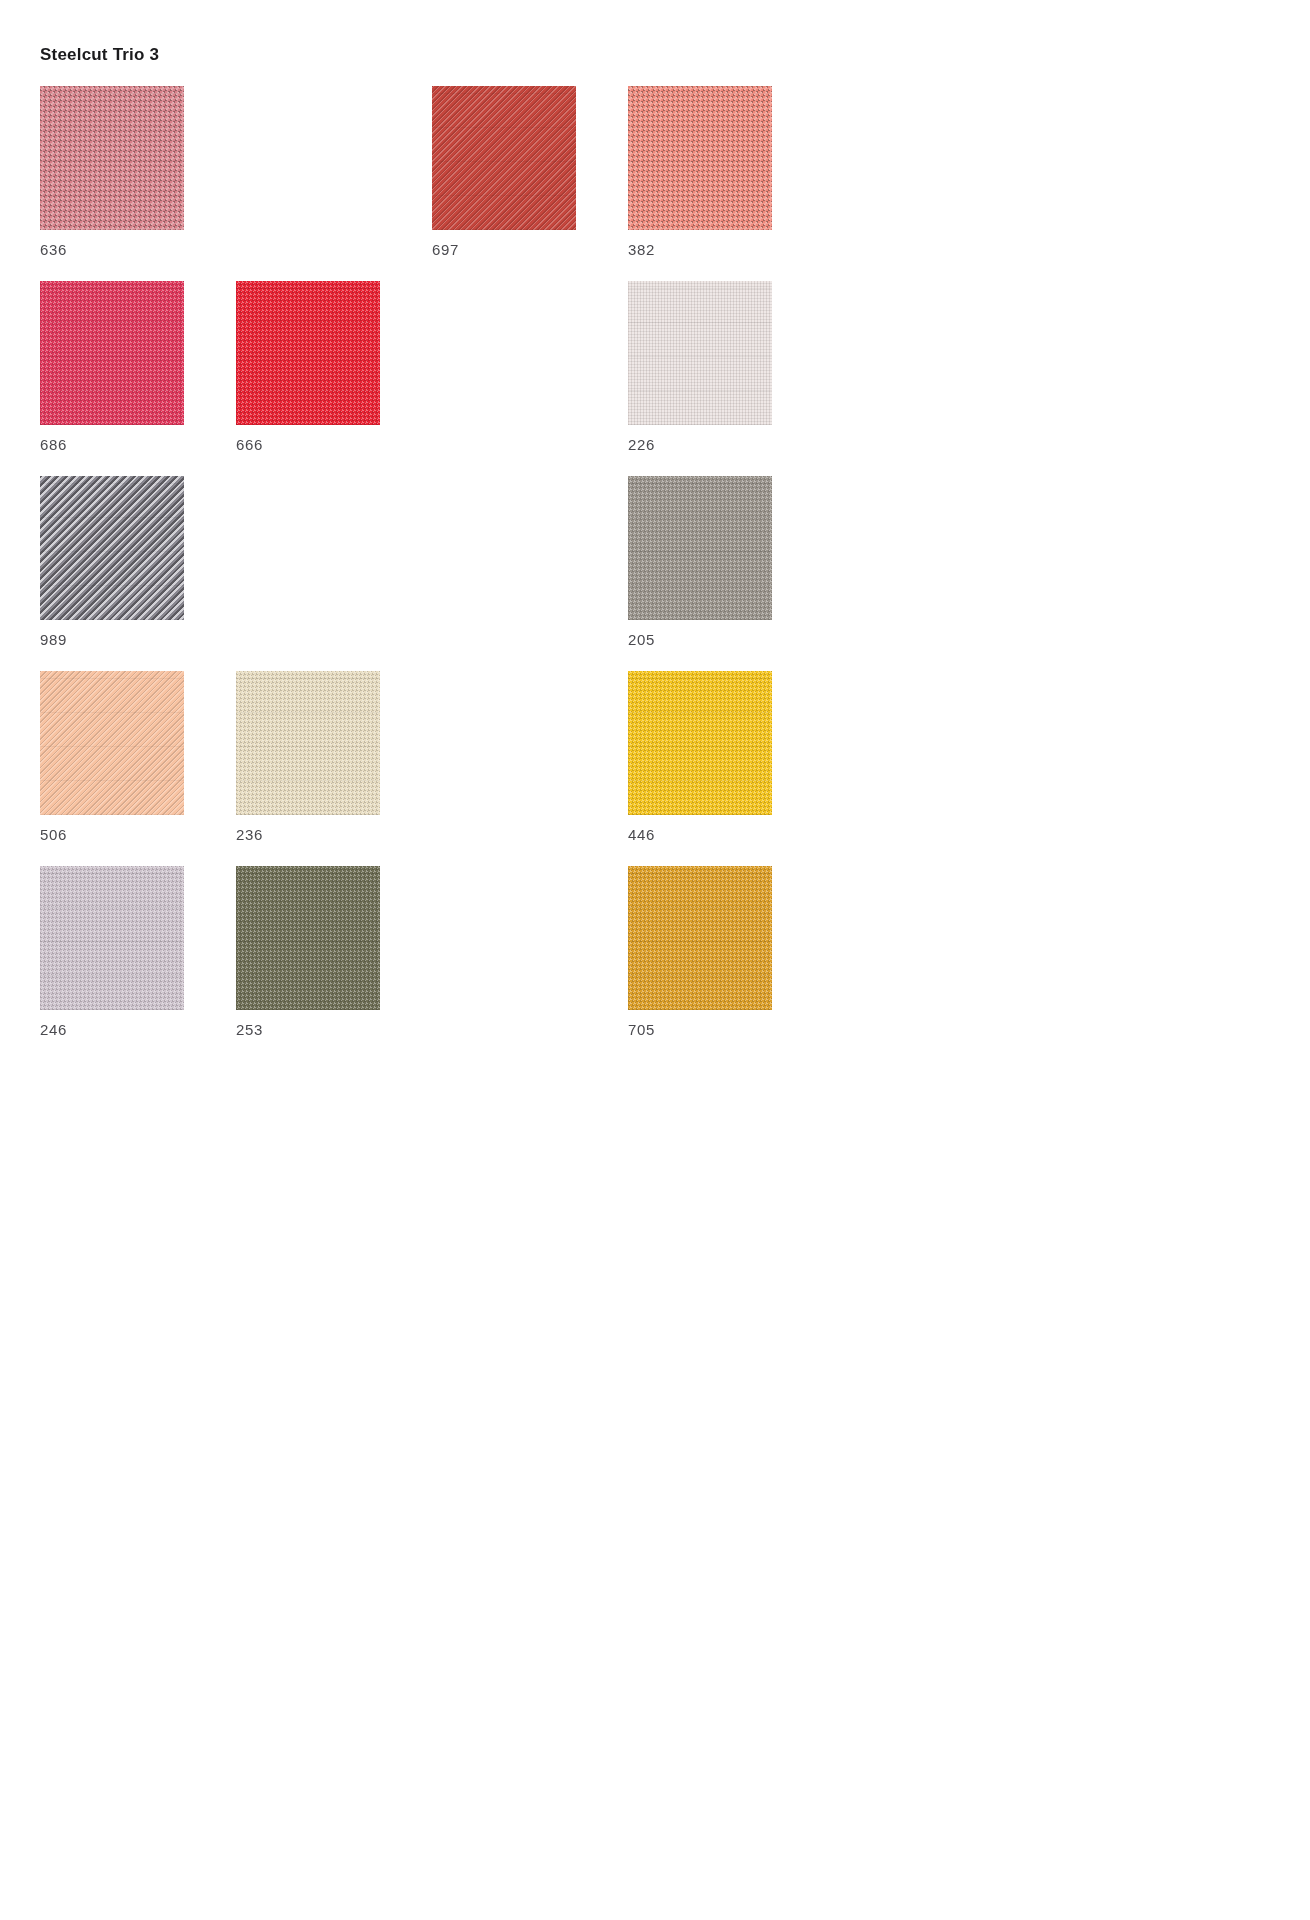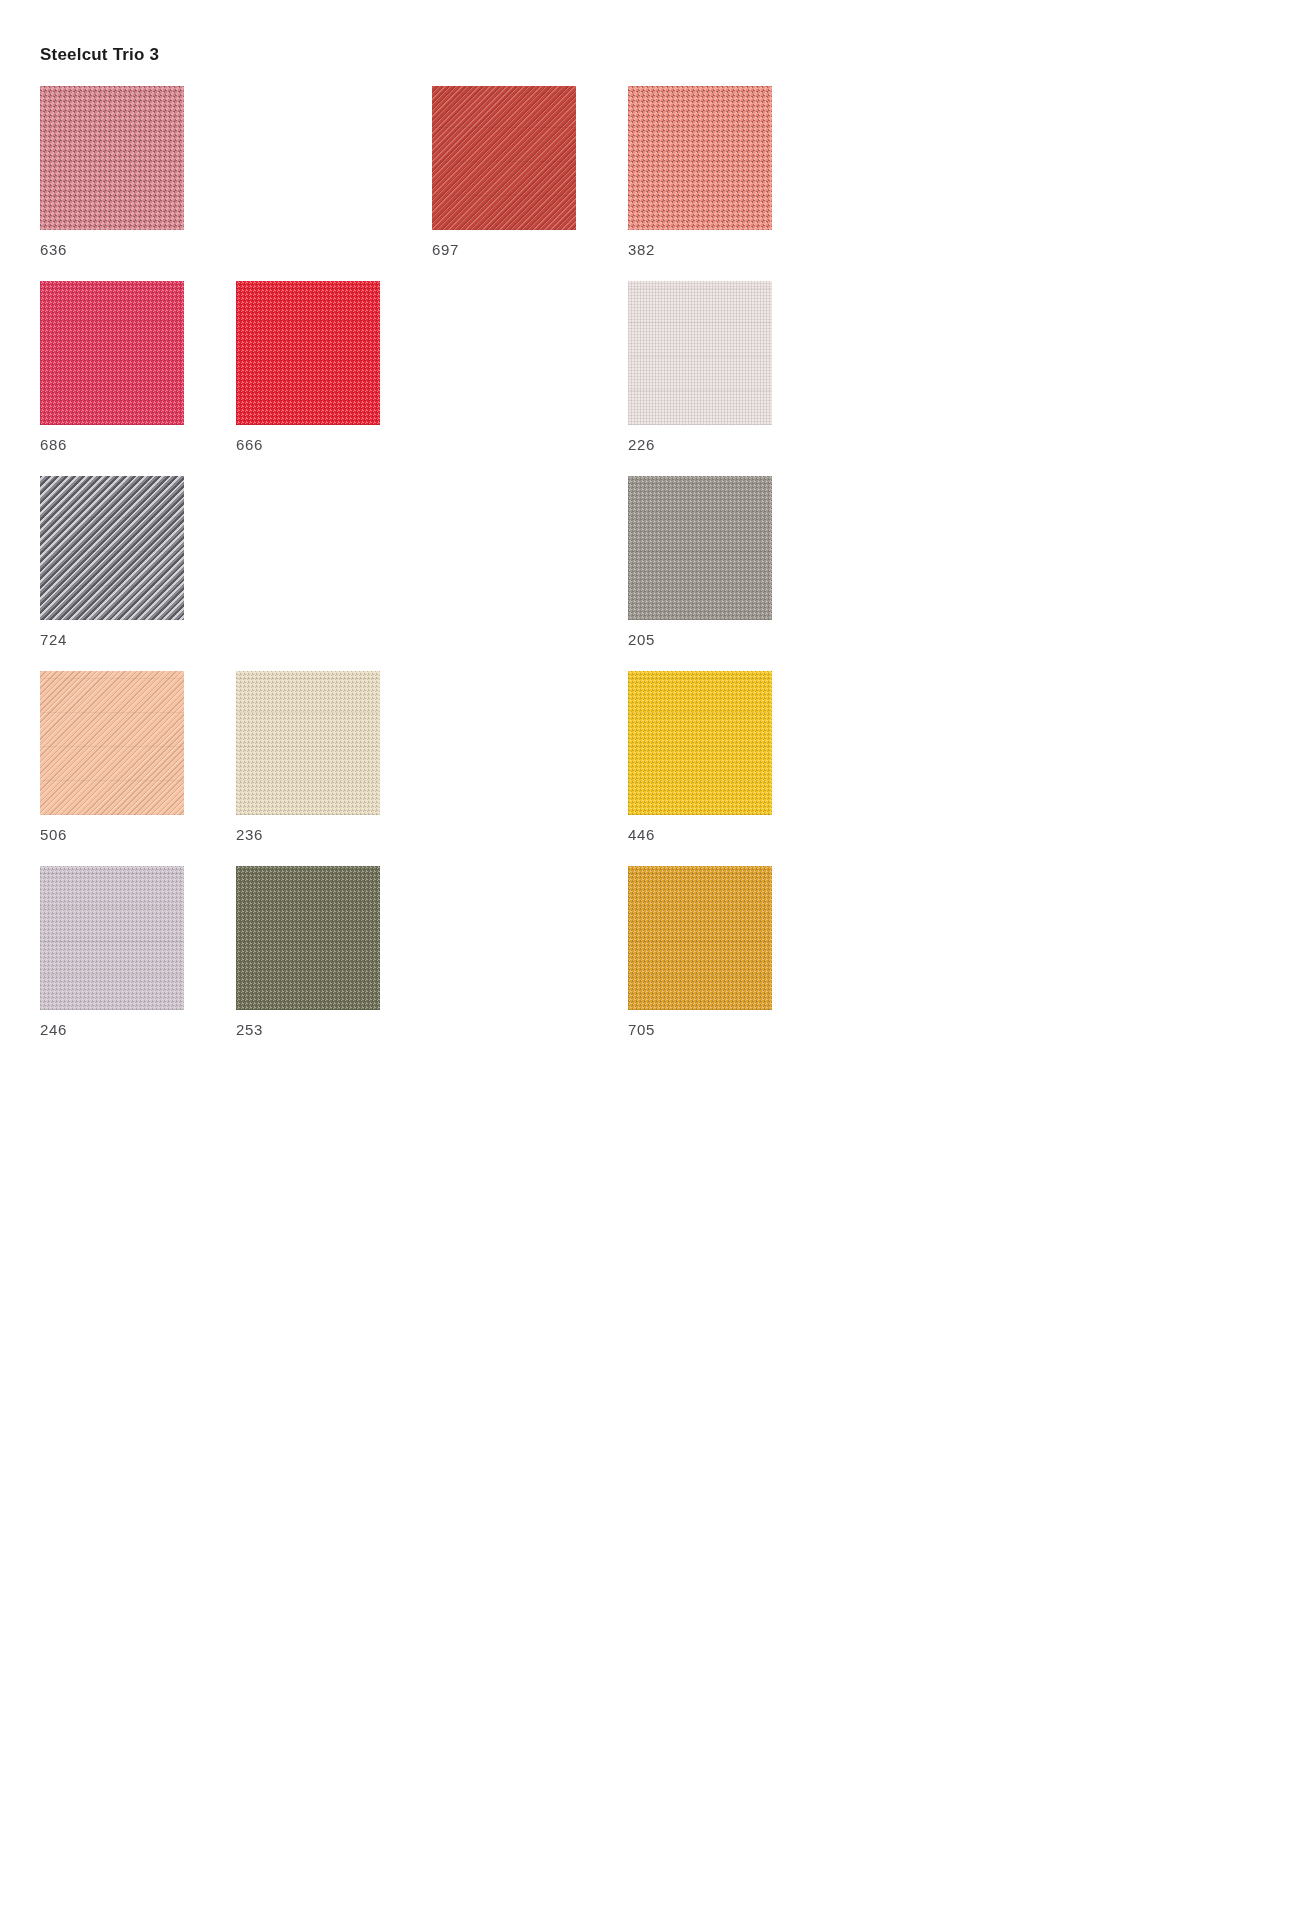--- a/index.html
+++ b/index.html
@@ -183,21 +183,21 @@
           <div class="weave"></div>
           <div class="bands"></div>
         </div>
         <div class="swatch-code">226</div>
       </div>
       <div class="grid-cell">
         <div class="swatch-chip tex-twill-strong" style="background-color: rgb(156, 154, 164);">
           <div class="weave"></div>
           <div class="bands"></div>
         </div>
-        <div class="swatch-code">724</div>
+        <div class="swatch-code">989</div>
       </div>
       <div class="grid-cell is-empty"></div>
       <div class="grid-cell is-empty"></div>
       <div class="grid-cell">
         <div class="swatch-chip tex-plain" style="background-color: rgb(155, 149, 141);">
           <div class="weave"></div>
           <div class="bands"></div>
         </div>
         <div class="swatch-code">205</div>
       </div>

